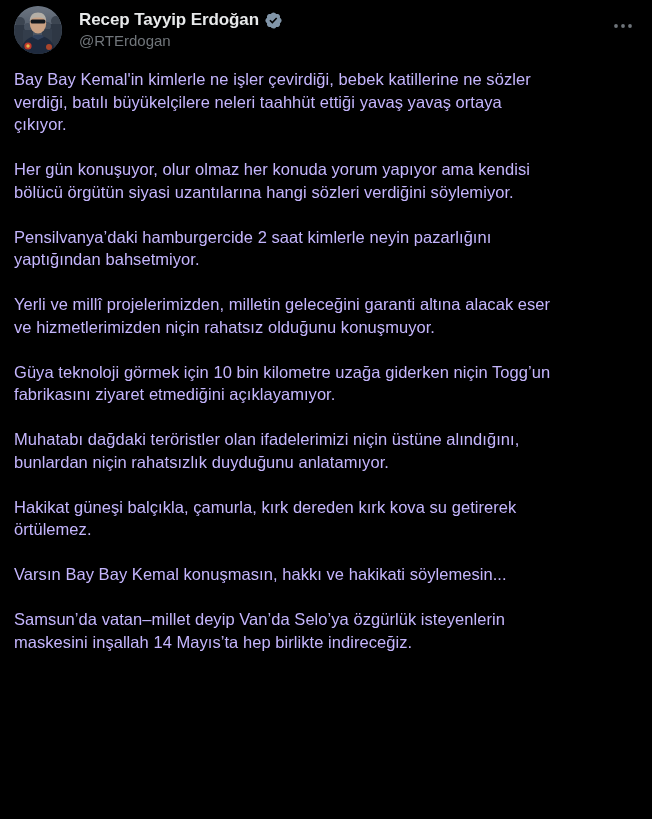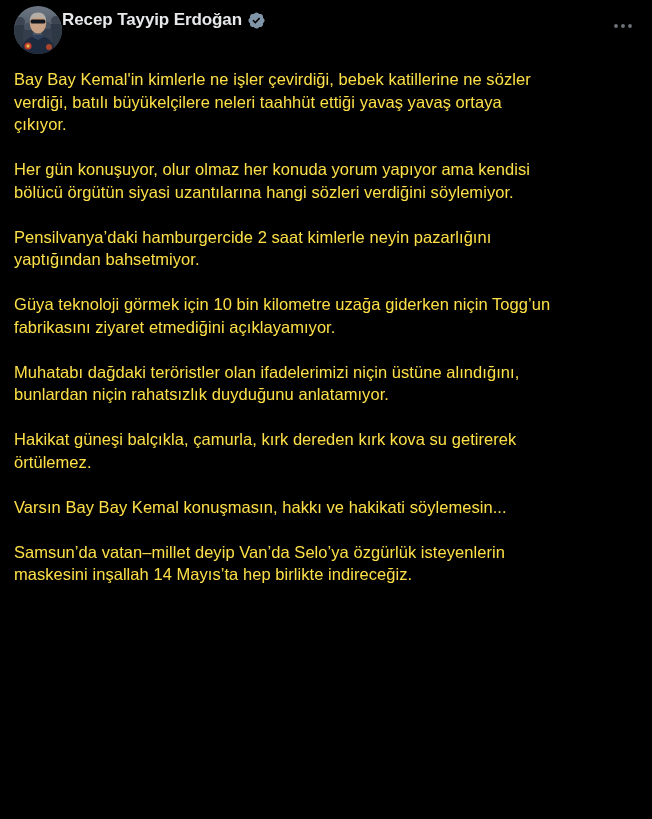--- a/index.html
+++ b/index.html
@@ -11,38 +11,38 @@
   }
   .tweet { padding:6px 14px 0 14px; position:relative; }
 
   
   .tweet-header { display:flex; align-items:flex-start; margin-bottom:14px; position:relative; }
   .avatar {
     width:48px; height:48px; border-radius:50%; overflow:hidden;
     flex:0 0 48px; cursor:pointer; background:#3a4654;
   }
   .avatar svg { display:block; }
-  .user-block { margin-left:0; padding-top:3px; min-width:0; }
+  .user-block { margin-left:17px; padding-top:3px; min-width:0; }
   .name-row { display:flex; align-items:center; gap:5px; cursor:pointer; }
   .display-name {
     color:#e7e9ea; font-weight:700; font-size:17px; line-height:21px;
     letter-spacing:-0.1px; white-space:nowrap;
   }
   .verified { width:19px; height:19px; flex:0 0 19px; margin-top:1px; }
   .handle { color:#71767b; font-size:15px; line-height:20px; margin-top:1px; }
   .more-btn {
     position:absolute; top:9px; right:0; width:30px; height:22px;
     display:flex; align-items:center; justify-content:center;
     cursor:pointer; border-radius:50%;
   }
 
   
   .tweet-body p {
     margin:0 0 22.5px 0;
-    color:#fde047;
+    color:#c4b5fd;
     font-size:16.5px;
     line-height:22.5px;
     letter-spacing:0.05px;
     white-space:pre-wrap;
   }
 </style>
 </head>
 <body>
 
 <article class="tweet">
@@ -89,39 +89,42 @@
       </svg>
     </div>
 
     <div class="user-block">
       <div class="name-row">
         <span class="display-name">Recep Tayyip Erdoğan</span>
         <svg class="verified" viewBox="0 0 22 22">
           <path fill="#8195a8" fill-rule="evenodd" d="M20.396 11c-.018-.646-.215-1.275-.57-1.816-.354-.54-.852-.972-1.438-1.246.223-.607.27-1.264.14-1.897-.131-.634-.437-1.218-.882-1.687-.47-.445-1.053-.75-1.687-.882-.633-.13-1.29-.083-1.897.14-.273-.587-.704-1.086-1.245-1.44S11.647 1.62 11 1.604c-.646.017-1.273.213-1.813.568s-.969.854-1.24 1.44c-.608-.223-1.267-.272-1.902-.14-.635.13-1.22.436-1.69.882-.445.47-.749 1.055-.878 1.688-.13.633-.08 1.29.144 1.896-.587.274-1.087.705-1.443 1.245-.356.54-.555 1.17-.574 1.817.02.647.218 1.276.574 1.817.356.54.856.972 1.443 1.245-.224.606-.274 1.263-.144 1.896.13.634.433 1.218.877 1.688.47.443 1.054.747 1.687.878.633.132 1.29.084 1.897-.136.274.586.705 1.084 1.246 1.439.54.354 1.17.551 1.816.569.647-.016 1.276-.213 1.817-.567s.972-.854 1.245-1.44c.604.239 1.266.296 1.903.164.636-.132 1.22-.447 1.68-.907.46-.46.776-1.044.908-1.681s.075-1.299-.165-1.903c.586-.274 1.084-.705 1.439-1.246.354-.54.551-1.17.569-1.816zM9.662 14.85l-3.429-3.428 1.293-1.302 2.072 2.072 4.4-4.794 1.347 1.246z"></path>
         </svg>
       </div>
+      <div class="handle">@RTErdogan</div>
     </div>
 
     <div class="more-btn">
       <svg width="22" height="22" viewBox="0 0 22 22">
         <circle cx="4" cy="11" r="1.9" fill="#6e747a"></circle>
         <circle cx="11" cy="11" r="1.9" fill="#6e747a"></circle>
         <circle cx="18" cy="11" r="1.9" fill="#6e747a"></circle>
       </svg>
     </div>
   </header>
 
   <div class="tweet-body">
       <p>Bay Bay Kemal'in kimlerle ne işler çevirdiği, bebek katillerine ne sözler
 verdiği, batılı büyükelçilere neleri taahhüt ettiği yavaş yavaş ortaya
 çıkıyor.</p>
       <p>Her gün konuşuyor, olur olmaz her konuda yorum yapıyor ama kendisi
 bölücü örgütün siyasi uzantılarına hangi sözleri verdiğini söylemiyor.</p>
       <p>Pensilvanya’daki hamburgercide 2 saat kimlerle neyin pazarlığını
 yaptığından bahsetmiyor.</p>
+      <p>Yerli ve millî projelerimizden, milletin geleceğini garanti altına alacak eser
+ve hizmetlerimizden niçin rahatsız olduğunu konuşmuyor.</p>
       <p>Güya teknoloji görmek için 10 bin kilometre uzağa giderken niçin Togg’un
 fabrikasını ziyaret etmediğini açıklayamıyor.</p>
       <p>Muhatabı dağdaki teröristler olan ifadelerimizi niçin üstüne alındığını,
 bunlardan niçin rahatsızlık duyduğunu anlatamıyor.</p>
       <p>Hakikat güneşi balçıkla, çamurla, kırk dereden kırk kova su getirerek
 örtülemez.</p>
       <p>Varsın Bay Bay Kemal konuşmasın, hakkı ve hakikati söylemesin...</p>
       <p>Samsun’da vatan–millet deyip Van’da Selo’ya özgürlük isteyenlerin
 maskesini inşallah 14 Mayıs’ta hep birlikte indireceğiz.</p>
     </div>

